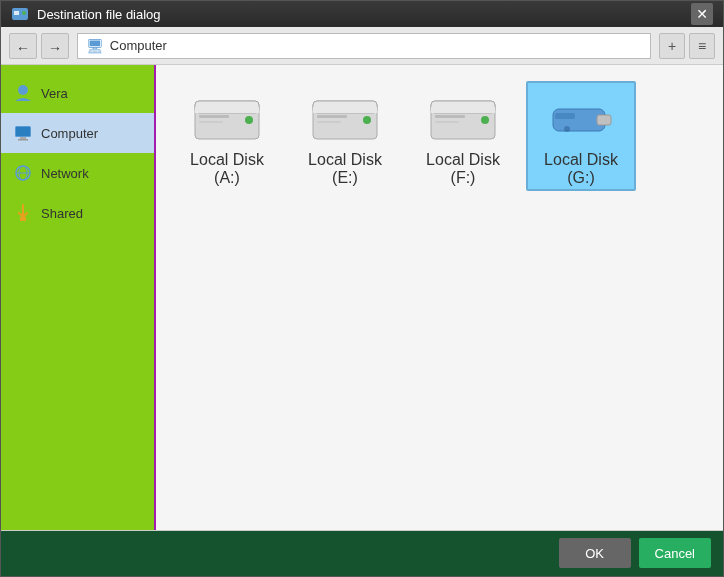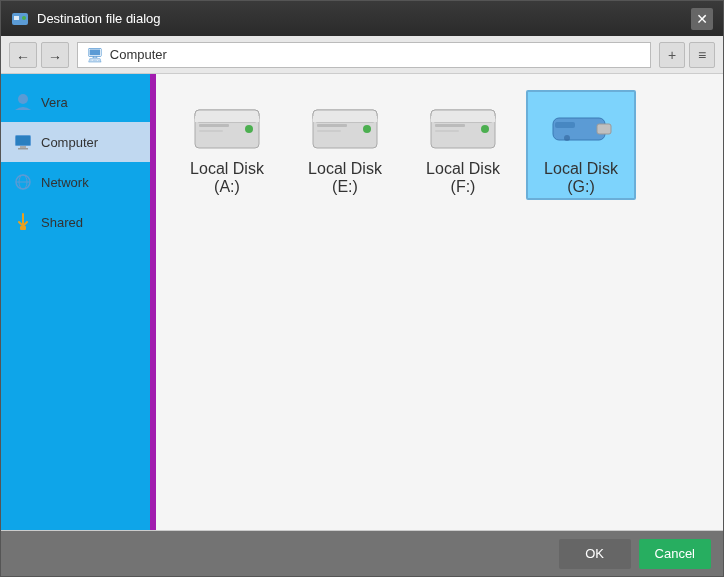--- a/index.html
+++ b/index.html
@@ -14,21 +14,21 @@
       flex-direction: column;
     }
 
     .title-bar {
       background: linear-gradient(to bottom, #3a3a3a, #2a2a2a);
       color: #fff;
       display: flex;
       align-items: center;
       justify-content: space-between;
       padding: 6px 10px;
-      height: 35px;
+      height: 26px;
       flex-shrink: 0;
     }
 
     .title-bar-left {
       display: flex;
       align-items: center;
       gap: 8px;
     }
 
     .title-icon {
@@ -124,22 +124,22 @@
     }
 
     .main-content {
       display: flex;
       flex: 1;
       overflow: hidden;
     }
 
     .sidebar {
       width: 155px;
-      background: #0ea5e9;
-      border-right: 6px solid #a21caf;
+      background: #84cc16;
+      border-right: 2px solid #a21caf;
       display: flex;
       flex-direction: column;
       padding: 8px 0;
       flex-shrink: 0;
     }
 
     .sidebar-item {
       display: flex;
       align-items: center;
       padding: 10px 12px;
@@ -196,25 +196,25 @@
       margin-bottom: 6px;
     }
 
     .disk-label {
       font-size: 16px;
       color: #333;
       text-align: center;
     }
 
     .footer {
-      background: #737373;
+      background: #14532d;
       border-top: 1px solid #ccc;
       display: flex;
       justify-content: flex-end;
-      align-items: center;
+      align-items: flex-end;
       padding: 8px 12px;
       gap: 8px;
       height: 46px;
       flex-shrink: 0;
     }
 
     .footer-btn {
       height: 30px;
       min-width: 72px;
       padding: 0 16px;

